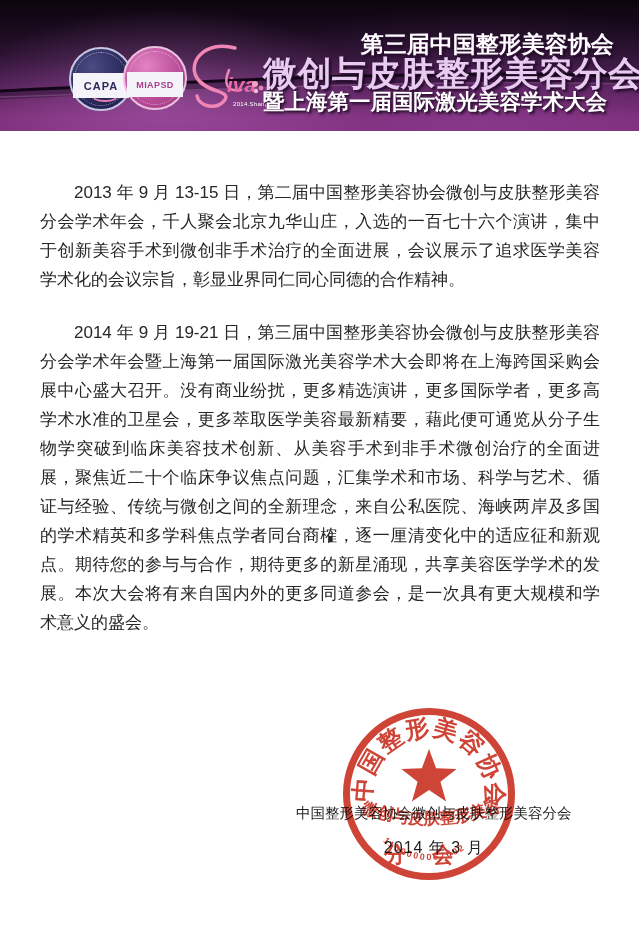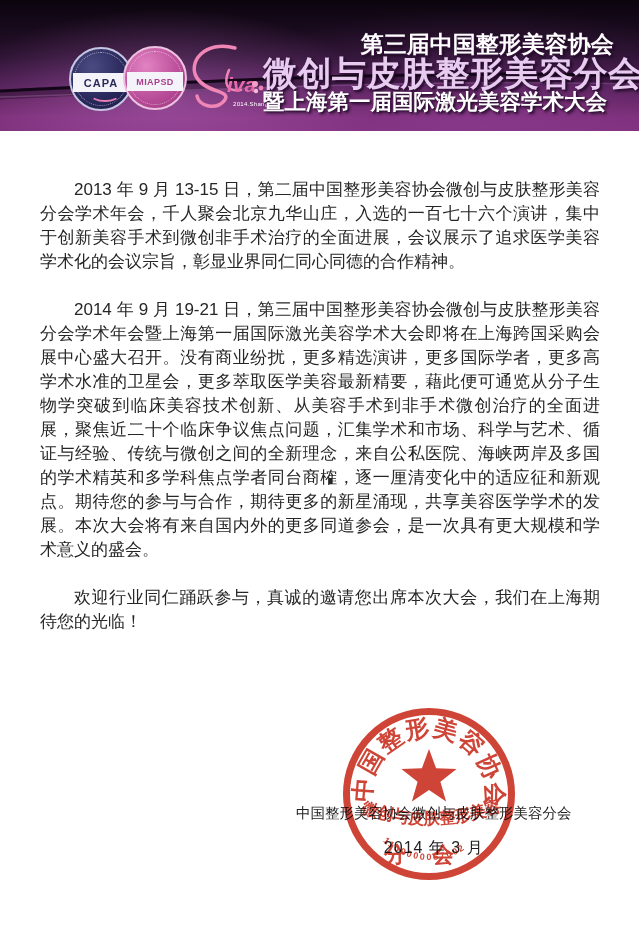--- a/index.html
+++ b/index.html
@@ -30,21 +30,21 @@
 
   .badge {
     position:absolute; width:64px; height:64px; border-radius:50%;
     box-sizing:border-box;
   }
   .badge::before {
     content:''; position:absolute; inset:3px; border-radius:50%;
     border:1px dotted rgba(255,255,255,0.55);
   }
   .badge-band {
-    position:absolute; left:2px; right:2px; top:24px; height:19px;
+    position:absolute; left:2px; right:2px; top:24px; height:25px;
     background:#f4f3fa; display:flex; align-items:center; justify-content:center;
     font-weight:bold;
   }
   .badge-capa {
     left:69px; top:47px; border:2px solid #c6c6e2;
     background:radial-gradient(circle at 35% 30%, #4b4a82, #28275a 60%, #1d1c48);
   }
   .badge-capa .badge-band { color:#2b2a58; font-size:11px; letter-spacing:1px; }
   .badge-capa::after {
     content:''; position:absolute; left:19px; bottom:7px; width:26px; height:11px;
@@ -54,21 +54,21 @@
     left:123px; top:46px; border:2px solid #ecc2e0;
     background:radial-gradient(circle at 35% 30%, #e283c2, #b84b97 60%, #983579);
   }
   .badge-miapsd .badge-band { color:#a93f8a; font-size:9px; letter-spacing:0.4px; }
   .siwa-logo { position:absolute; left:183px; top:40px; }
   .siwa-caption { font-size:6px; fill:#ffffff; letter-spacing:0.3px; }
 
   
   .body-text {
     position:absolute; left:40px; top:178px; width:560px;
-    font-size:17px; line-height:24px; color:#262626; text-align:justify;
+    font-size:17px; line-height:29px; color:#262626; text-align:justify;
   }
   .body-text p { margin:0 0 24px 0; text-indent:2em; }
 
   
   .signature { position:absolute; left:296px; top:804px; color:#1f1f1f; }
   .sig-line { font-size:14.5px; white-space:nowrap; }
   .sig-date { font-size:16px; text-align:center; margin-top:15px; letter-spacing:1px; }
 
   .stamp {
     position:absolute; left:336px; top:701px;
@@ -110,21 +110,20 @@
     <div class="titles">
       <div class="title-line title-1">第三届中国整形美容协会</div>
       <div class="title-line title-2">微创与皮肤整形美容分会年会</div>
       <div class="title-line title-3">暨上海第一届国际激光美容学术大会</div>
     </div>
   </div>
 
   <div class="body-text">
     <p>2013 年 9 月 13-15 日，第二届中国整形美容协会微创与皮肤整形美容分会学术年会，千人聚会北京九华山庄，入选的一百七十六个演讲，集中于创新美容手术到微创非手术治疗的全面进展，会议展示了追求医学美容学术化的会议宗旨，彰显业界同仁同心同德的合作精神。</p>
     <p>2014 年 9 月 19-21 日，第三届中国整形美容协会微创与皮肤整形美容分会学术年会暨上海第一届国际激光美容学术大会即将在上海跨国采购会展中心盛大召开。没有商业纷扰，更多精选演讲，更多国际学者，更多高学术水准的卫星会，更多萃取医学美容最新精要，藉此便可通览从分子生物学突破到临床美容技术创新、从美容手术到非手术微创治疗的全面进展，聚焦近二十个临床争议焦点问题，汇集学术和市场、科学与艺术、循证与经验、传统与微创之间的全新理念，来自公私医院、海峡两岸及多国的学术精英和多学科焦点学者同台商榷，逐一厘清变化中的适应征和新观点。期待您的参与与合作，期待更多的新星涌现，共享美容医学学术的发展。本次大会将有来自国内外的更多同道参会，是一次具有更大规模和学术意义的盛会。</p>
-    <p>欢迎行业同仁踊跃参与，真诚的邀请您出席本次大会，我们在上海期待您的光临！</p>
   </div>
 
   <div class="signature">
     <div class="sig-line">中国整形美容协会微创与皮肤整形美容分会</div>
     <div class="sig-date">2014 年 3 月</div>
   </div>
 
   <svg class="stamp" width="186" height="186" viewBox="0 0 186 186">
     <defs>
       <path id="ringPath" d="M 35.9 103.1 A 58 58 0 1 1 150.1 103.1"></path>

